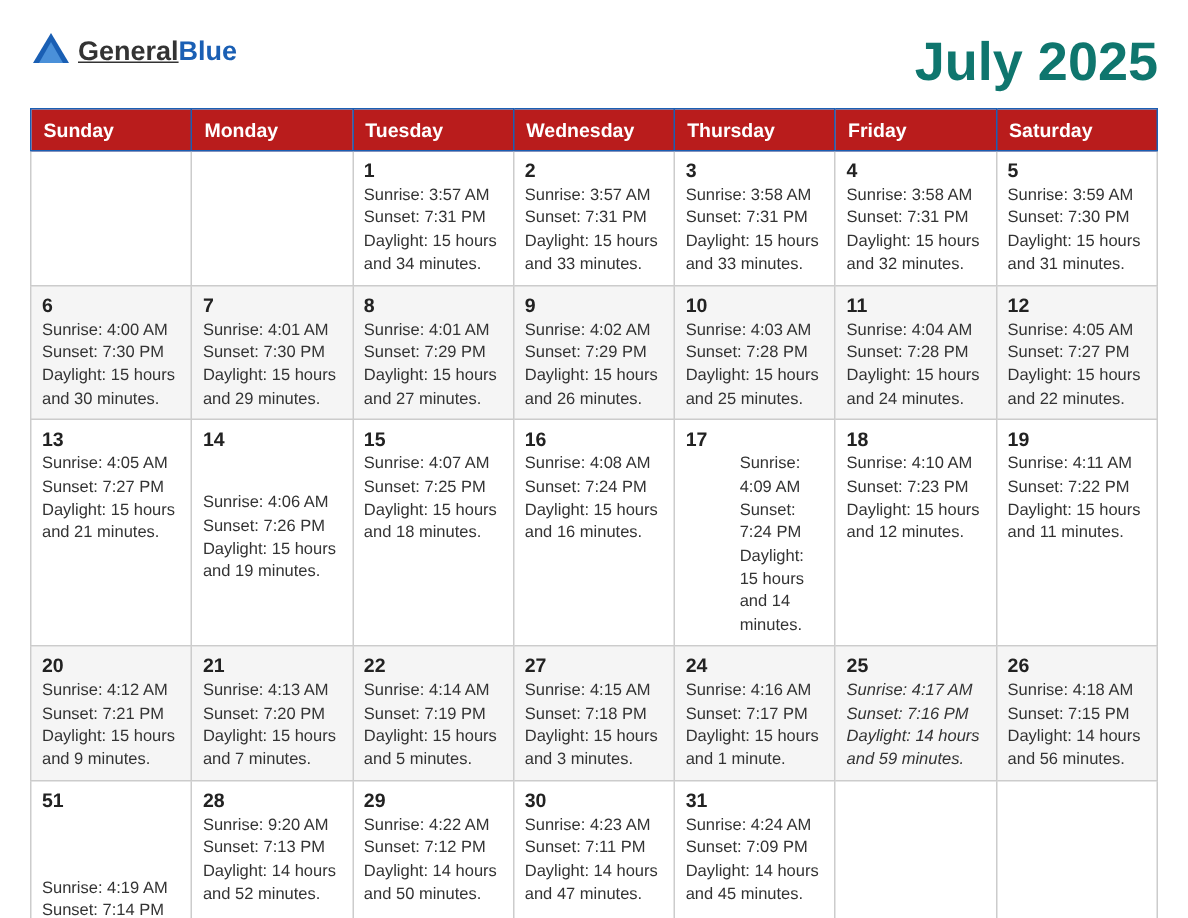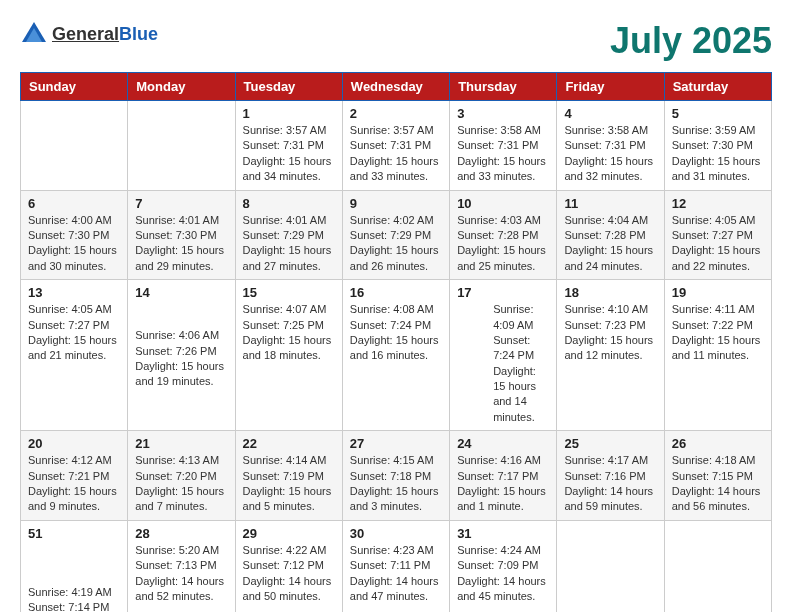--- a/index.html
+++ b/index.html
@@ -291,21 +291,21 @@
         </td>
         <td>
           <span class="day-number">24</span>
           <div class="day-info" style="white-space: pre-line;">Sunrise: 4:16 AM
 Sunset: 7:17 PM
 Daylight: 15 hours
 and 1 minute.</div>
         </td>
         <td>
           <span class="day-number">25</span>
-          <div class="day-info" style="white-space: pre-line;">Sunrise: 4:17 AM
+          <div class="day-info" style="white-space: pre-line; font-style: italic;">Sunrise: 4:17 AM
 Sunset: 7:16 PM
 Daylight: 14 hours
 and 59 minutes.</div>
         </td>
         <td>
           <span class="day-number">26</span>
           <div class="day-info" style="white-space: pre-line;">Sunrise: 4:18 AM
 Sunset: 7:15 PM
 Daylight: 14 hours
 and 56 minutes.</div>
@@ -314,21 +314,21 @@
       <tr>
         <td>
           <span class="day-number">51</span>
           <div class="day-info" style="white-space: pre-line; margin-top: 44px;">Sunrise: 4:19 AM
 Sunset: 7:14 PM
 Daylight: 14 hours
 and 54 minutes.</div>
         </td>
         <td>
           <span class="day-number">28</span>
-          <div class="day-info" style="white-space: pre-line;">Sunrise: 5:20 AM
+          <div class="day-info" style="white-space: pre-line;">Sunrise: 9:20 AM
 Sunset: 7:13 PM
 Daylight: 14 hours
 and 52 minutes.</div>
         </td>
         <td>
           <span class="day-number">29</span>
           <div class="day-info" style="white-space: pre-line;">Sunrise: 4:22 AM
 Sunset: 7:12 PM
 Daylight: 14 hours
 and 50 minutes.</div>

